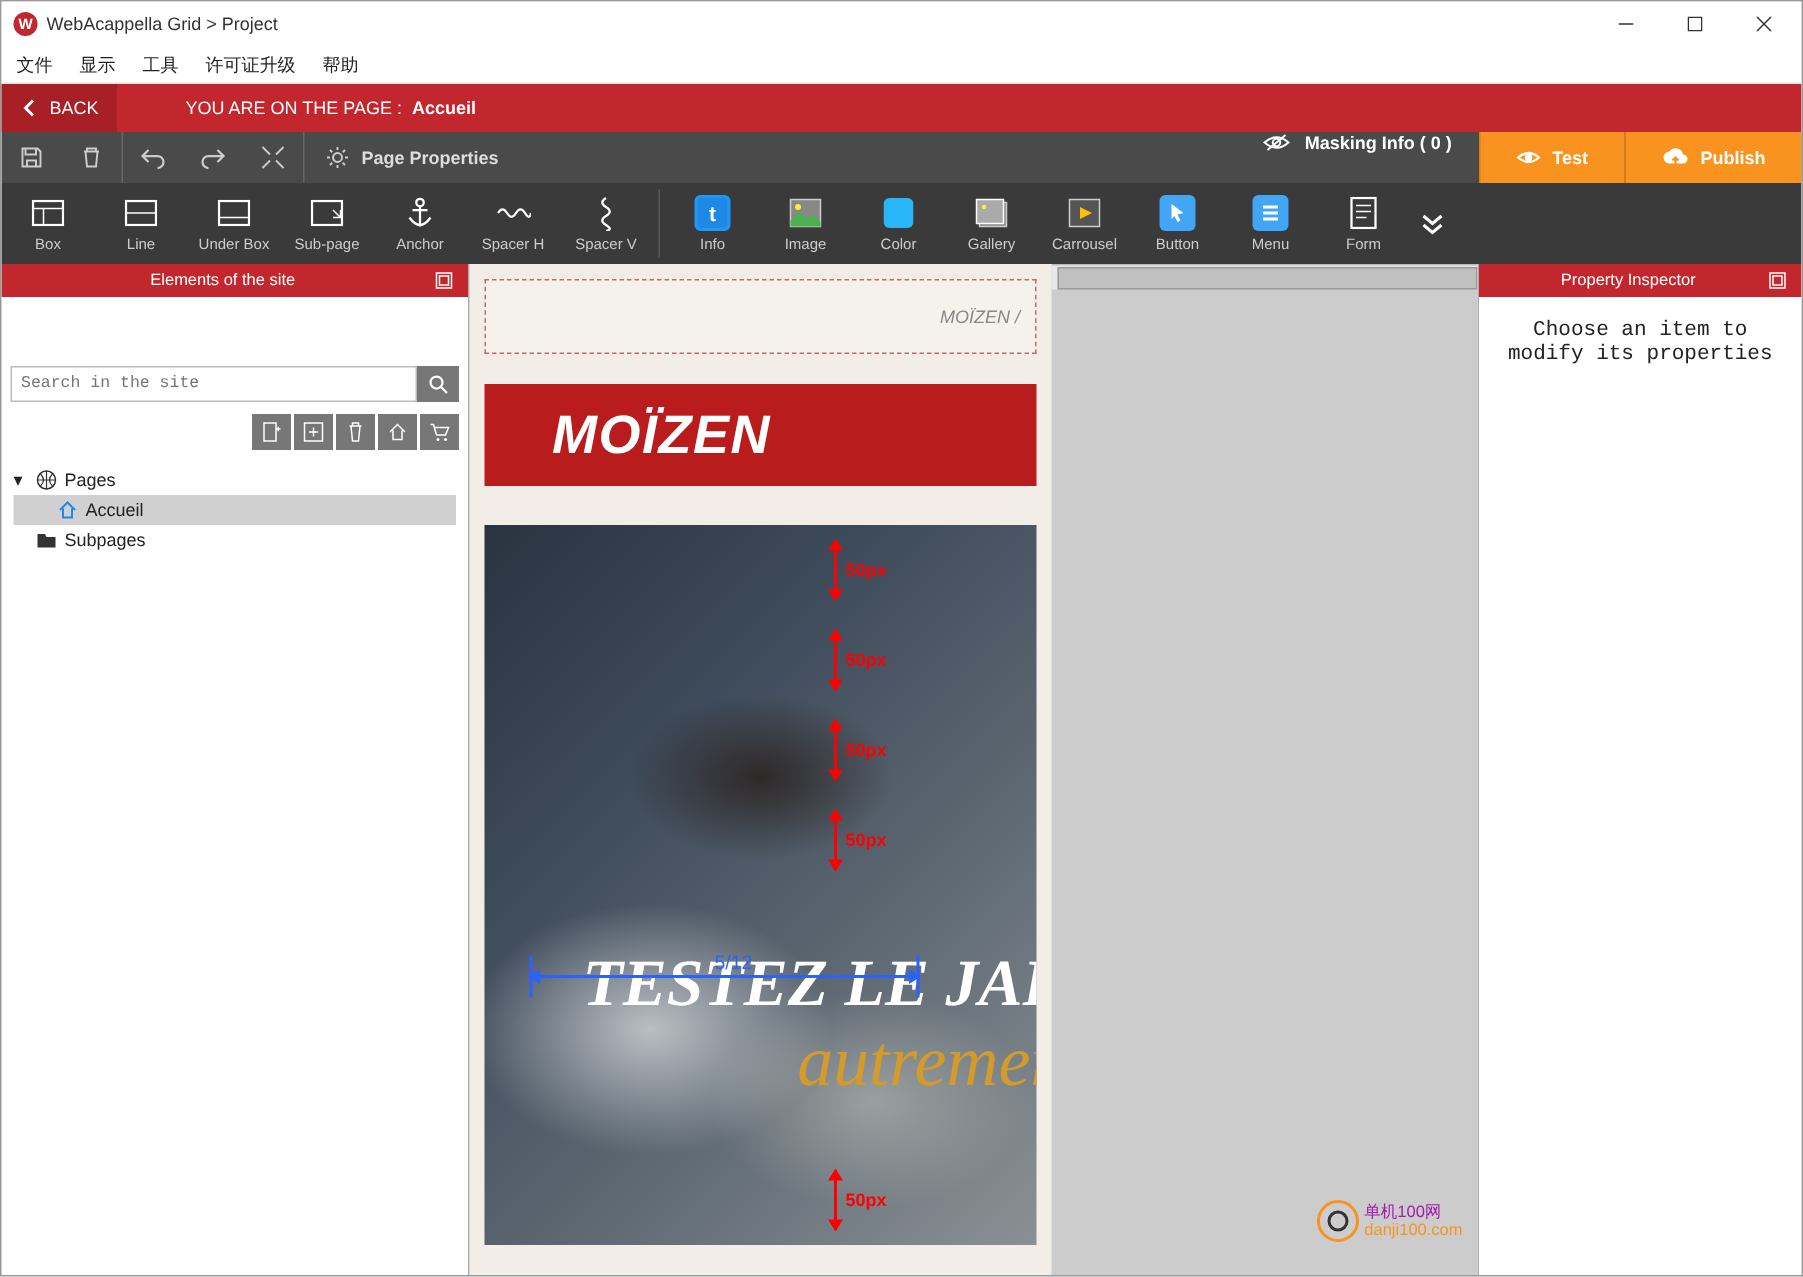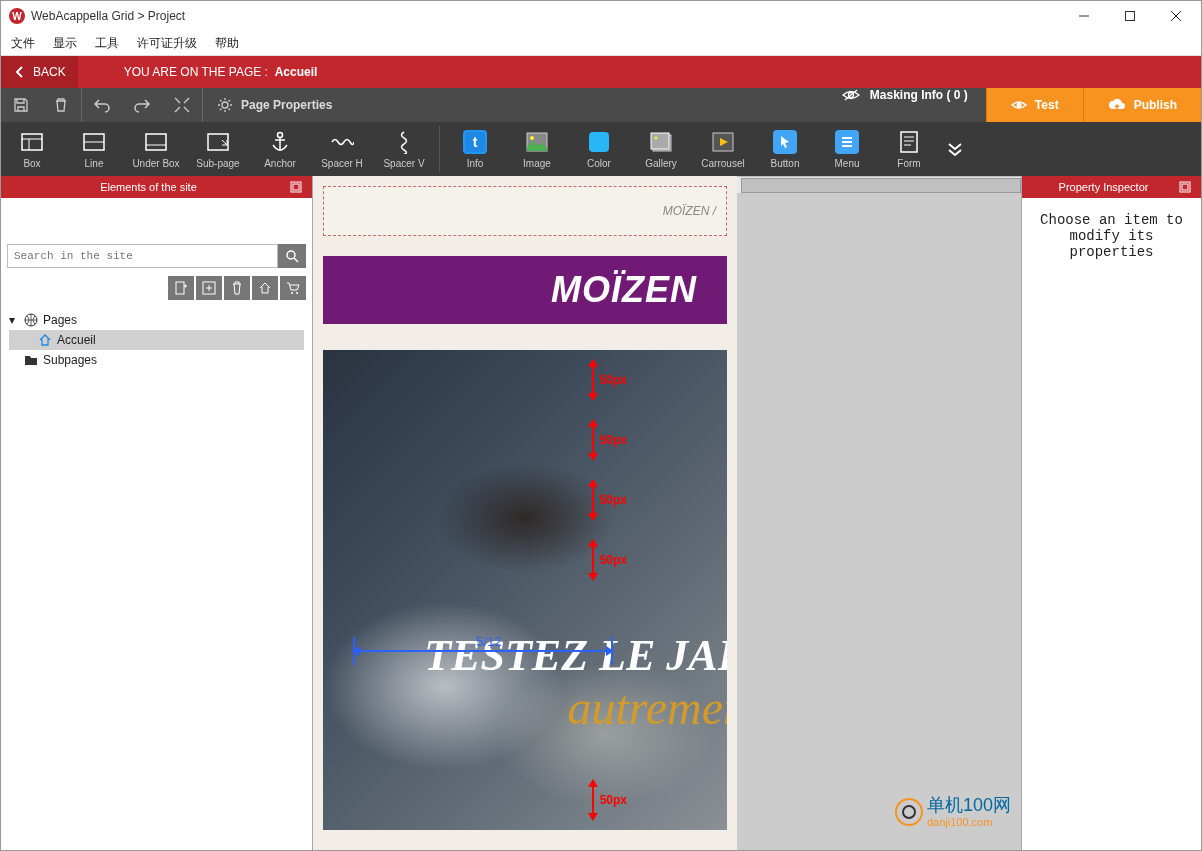--- a/index.html
+++ b/index.html
@@ -47,48 +47,48 @@
 .tree { padding: 4px 8px; font-size: 12px; color: #222; flex: 1; overflow: auto; }
 .tree-item { display: flex; align-items: center; gap: 4px; padding: 2px 0; cursor: pointer; }
 .tree-item.child { padding-left: 28px; }
 .tree-item.sel { background: #d0d0d0; }
 .tri { width: 10px; display: inline-block; }
 .ticon2 { width: 16px; height: 16px; display: inline-flex; align-items: center; justify-content: center; }
 .center { flex: 1; background: #ccc; display: flex; flex-direction: row; overflow: hidden; position: relative; }
 .canvas-scroll { flex: 1; overflow: auto; background: #f2ede7; position: relative; }
 .canvas-inner { position: relative; padding: 10px; }
 .header-strip { height: 50px; background: #f5f2eb; border: 1px dashed #c66; position: relative; display: flex; align-items: center; justify-content: flex-end; padding-right: 10px; font-style: italic; font-family: Georgia, serif; color: #888; font-size: 12px; }
-.navy-band { height: 68px; background: #701a75; margin-top: 20px; display: flex; align-items: center; justify-content: flex-end; padding-right: 30px; }
+.navy-band { height: 68px; background: #b91c1c; margin-top: 20px; display: flex; align-items: center; padding-right: 30px; padding-left: 45px; }
 .navy-band .brand { color: #fff; font-style: italic; font-weight: bold; font-size: 36px; font-family: Arial, sans-serif; letter-spacing: 1px; }
 .hero { margin-top: 26px; height: 480px; background: linear-gradient(135deg, #2a3340 0%, #3d4a5a 30%, #5a6570 60%, #8a9095 100%); position: relative; overflow: hidden; }
 .hero::before { content:""; position:absolute; inset:0; background: radial-gradient(ellipse 200px 140px at 30% 70%, rgba(255,255,255,0.6), transparent 60%), radial-gradient(ellipse 180px 120px at 70% 80%, rgba(200,200,190,0.5), transparent 60%), radial-gradient(ellipse 160px 100px at 50% 35%, rgba(40,30,25,0.8), transparent 55%); }
 .hero .ht1 { position: absolute; right: -20px; top: 280px; color: #fff; font-style: italic; font-size: 44px; font-family: Georgia, serif; font-weight: bold; }
 .hero .ht2 { position: absolute; right: -20px; top: 330px; color: #d49b2a; font-style: italic; font-size: 48px; font-family: "Brush Script MT", cursive; }
 .measure-v { position: absolute; right: 100px; display: flex; align-items: center; gap: 6px; }
 .measure-v .arrow { width: 2px; background: #f00; position: relative; height: 40px; }
 .measure-v .arrow::before, .measure-v .arrow::after { content: ""; position: absolute; left: -4px; width: 0; height: 0; border-left: 5px solid transparent; border-right: 5px solid transparent; }
 .measure-v .arrow::before { top: -1px; border-bottom: 8px solid #f00; }
 .measure-v .arrow::after { bottom: -1px; border-top: 8px solid #f00; }
 .measure-v .mlbl { color: #f00; font-size: 12px; font-weight: bold; }
 .measure-h { position: absolute; left: 30px; top: 300px; display: flex; flex-direction: column; align-items: center; }
 .measure-h .arrowh { height: 2px; width: 260px; background: #2962ff; position: relative; }
 .measure-h .arrowh::before, .measure-h .arrowh::after { content: ""; position: absolute; top: -4px; width: 0; height: 0; border-top: 5px solid transparent; border-bottom: 5px solid transparent; }
 .measure-h .arrowh::before { left: -1px; border-right: 8px solid #2962ff; }
 .measure-h .arrowh::after { right: -1px; border-left: 8px solid #2962ff; }
 .measure-h .end { width: 2px; height: 28px; background: #2962ff; position: absolute; top: -13px; }
 .measure-h .mlbl { color: #2962ff; font-size: 13px; position: absolute; top: -16px; margin-left: 12px; }
-.right-panel { width: 180px; border-left: 1px solid #aaa; display: flex; flex-direction: column; background: #fff; }
+.right-panel { width: 216px; border-left: 1px solid #aaa; display: flex; flex-direction: column; background: #fff; }
 .right-panel .body { flex: 1; padding: 14px 10px; text-align: center; font-size: 14px; font-family: "Courier New", monospace; color: #222; }
 .scrollbar-h { height: 17px; background: #e8e8e8; border-top: 1px solid #bbb; display: flex; align-items: center; }
 .scrollbar-h .thumb { height: 15px; background: #c0c0c0; border: 1px solid #999; width: 280px; margin-left: 4px; }
 .watermark { position: absolute; bottom: 24px; right: 10px; display: flex; align-items: center; gap: 4px; pointer-events: none; }
 .watermark .logo2 { width: 28px; height: 28px; border: 2px solid #f7931e; border-radius: 50%; display:flex; align-items:center; justify-content:center; }
 .watermark .logo2::before { content:""; width:10px; height:10px; border:2px solid #333; border-radius:50%; }
 .watermark .txt { font-size: 11px; color: #f7931e; line-height: 1.1; }
-.watermark .txt .cn { color:#0369a1; font-size:18px; }
+.watermark .txt .cn { color:#a21caf; font-size:11px; }
 svg { display: block; }
 </style>
 </head>
 <body>
 
 <div class="titlebar">
   <div class="logo">W</div>
   <div class="title">WebAcappella Grid &gt; Project</div>
   <div class="spacer"></div>
   <div class="winbtn">

